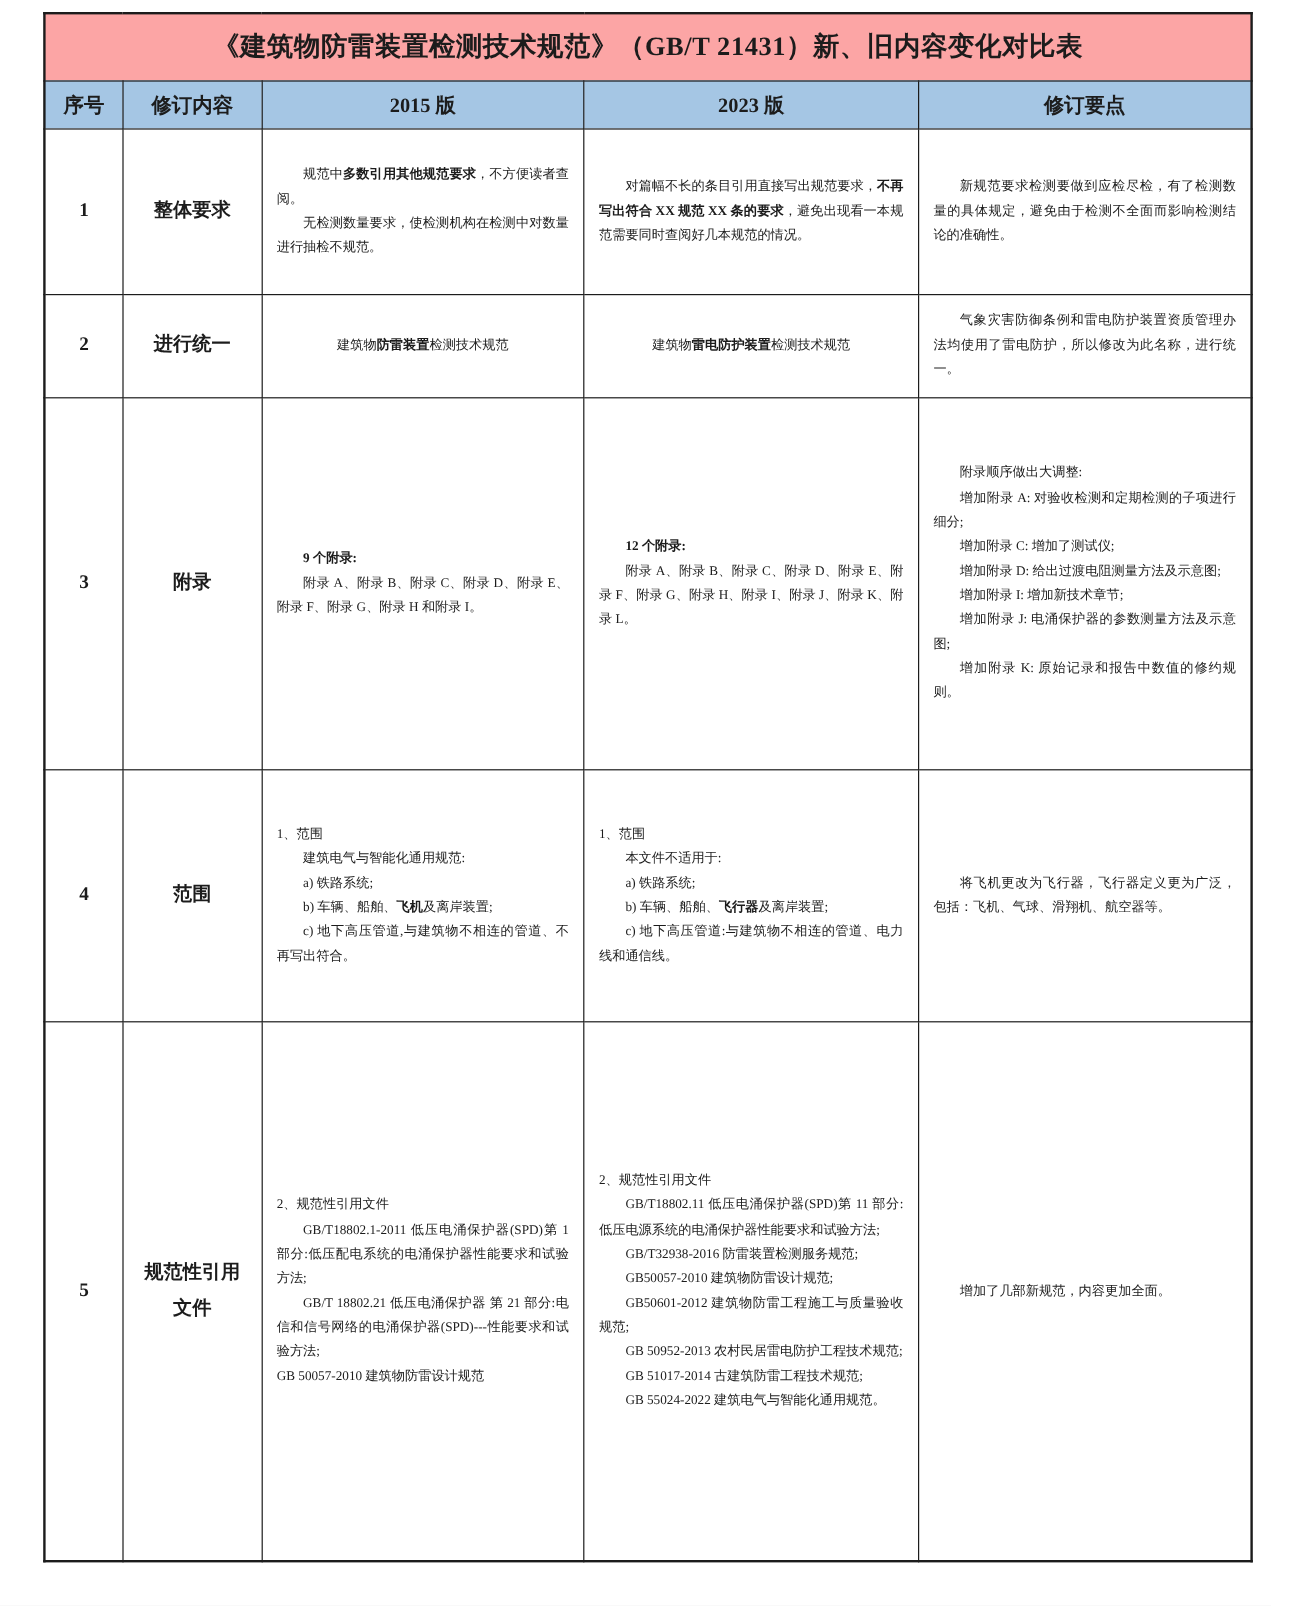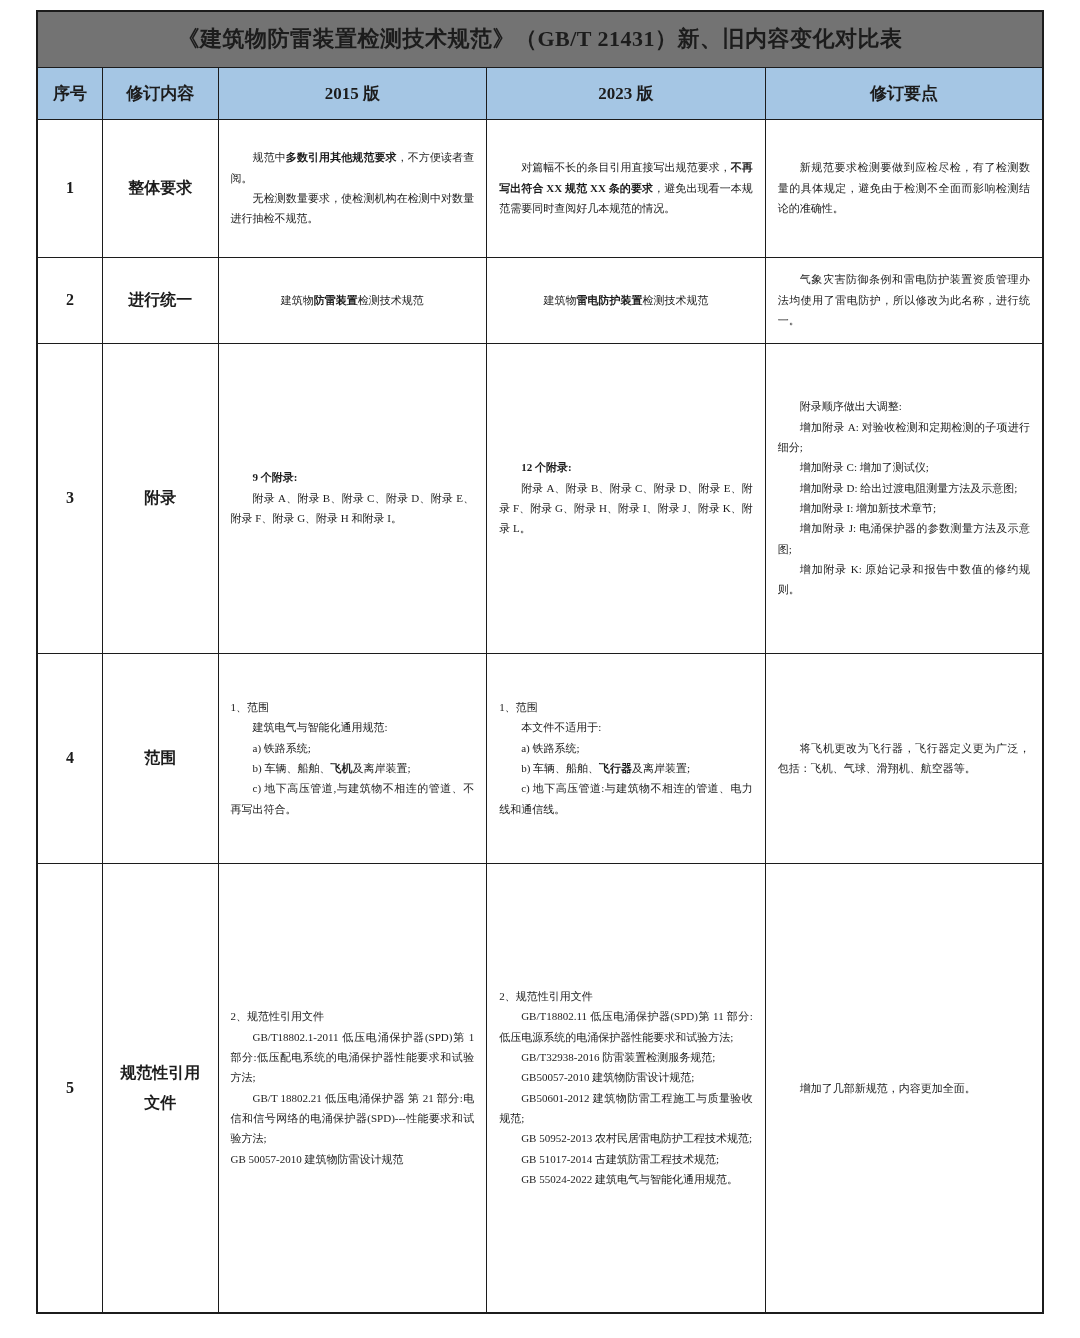--- a/index.html
+++ b/index.html
@@ -27,30 +27,30 @@
   table.cmp th, table.cmp td {
     border: 1px solid var(--border-color);
     vertical-align: middle;
     padding: 6px 12px;
   }
   .title-cell {
     height: 56px;
     text-align: center;
     font-size: 22px;
     font-weight: bold;
-    background: #737373;
+    background: #fca5a5;
     padding: 8px 6px;
     letter-spacing: 0.5px;
   }
   thead tr.header-row th {
     background: var(--header-bg);
     font-size: 17px;
     font-weight: bold;
     text-align: center;
-    height: 52px;
+    height: 40px;
     padding: 0 4px;
   }
   tbody td {
     font-size: 11px;
     line-height: 1.85;
     text-align: justify;
   }
   tbody tr:nth-child(1) { height: 138px; }
   tbody tr:nth-child(2) { height: 86px;  }
   tbody tr:nth-child(3) { height: 310px; }

